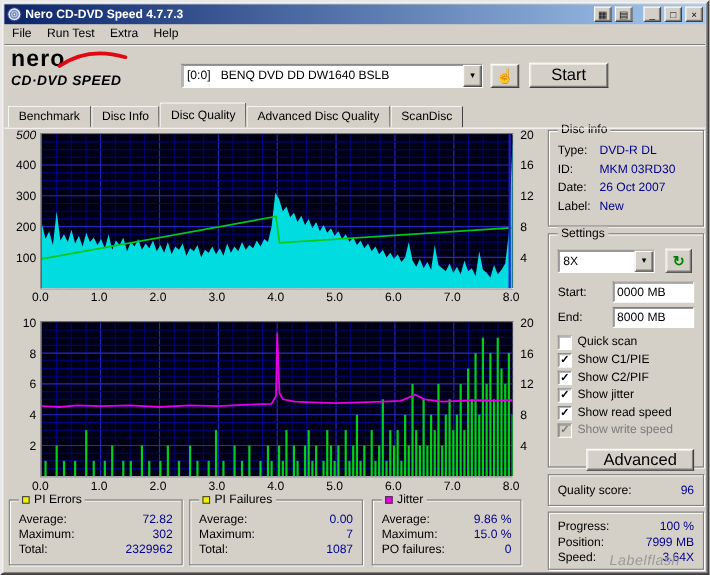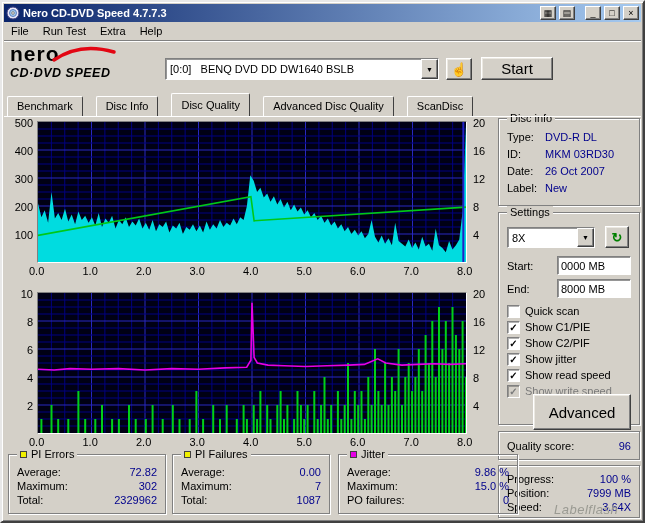--- a/index.html
+++ b/index.html
@@ -33,21 +33,21 @@
   .combo-arrow{width:17px;align-self:stretch;background:#d4d0c8;border:1px solid;
                border-color:#fff #404040 #404040 #fff;box-shadow:inset -1px -1px 0 #808080;
                font-size:7px;display:flex;align-items:center;justify-content:center}
   .btn3d{background:#d4d0c8;border:1px solid;border-color:#fff #404040 #404040 #fff;
          box-shadow:inset -1px -1px 0 #808080, inset 1px 1px 0 #ece9e2;
          font-family:"Liberation Sans",sans-serif;font-size:15px;text-align:center;cursor:default}
   
   .tabs{position:absolute;left:5px;top:91px;height:23px;display:flex;align-items:flex-end;z-index:2}
   .tab{height:20px;line-height:19px;padding:0 9px;background:#d4d0c8;border:1px solid;
        border-color:#fff #404040 #404040 #fff;border-bottom:none;
-       border-top-left-radius:2px;border-top-right-radius:2px;margin-right:13px}
+       border-top-left-radius:2px;border-top-right-radius:2px;margin-right:0}
   .tab.active{height:23px;line-height:22px;position:relative;z-index:3}
   .tab-baseline{position:absolute;left:2px;right:2px;top:114px;height:1px;background:#fff;z-index:1}
   
   .chart-block{position:absolute;width:490px;height:160px}
   .plot{position:absolute;left:29px;top:0;width:430px;height:142px;background:#000014;
         border:1px solid;border-color:#808080 #fff #fff #808080}
   .plot svg{display:block}
   .axis-left{position:absolute;left:0;top:0;width:27px;height:150px}
   .axis-right{position:absolute;left:462px;top:0;width:26px;height:150px}
   .axis-bottom{position:absolute;left:0;top:144px;width:490px;height:13px}
@@ -128,21 +128,21 @@
     <div class="tab">Benchmark</div>
     <div class="tab">Disc Info</div>
     <div class="tab active">Disc Quality</div>
     <div class="tab">Advanced Disc Quality</div>
     <div class="tab">ScanDisc</div>
   </div>
   <div class="tab-baseline"></div>
 
   <div class="chart-block" style="left:6px;top:119px">
     <div class="axis-left">
-        <div class="tick" style="top: -4px;">500</div>
+        <div class="tick" style="top: -4px; font-style: italic;">500</div>
         <div class="tick" style="top: 24px;">400</div>
         <div class="tick" style="top: 52px;">300</div>
         <div class="tick" style="top: 80px;">200</div>
         <div class="tick" style="top: 108px;">100</div>
       </div>
     <div class="plot">
       <svg width="428" height="140">
           <rect x="0" y="0" width="428" height="140" fill="#000014"></rect>
           <line x1="13.375" y1="0" x2="13.375" y2="140" stroke="#000080"></line>
           <line x1="26.75" y1="0" x2="26.75" y2="140" stroke="#000080"></line>
@@ -444,21 +444,21 @@
         </div>
         <div class="cbrow">
           <span class="cbbox">✓</span>
           <span class="cblabel">Show read speed</span>
         </div>
         <div class="cbrow disabled">
           <span class="cbbox">✓</span>
           <span class="cblabel">Show write speed</span>
         </div>
       </div>
-    <button class="btn3d" style="position:absolute;left:34px;top:181px;width:98px;height:36px">Advanced</button>
+    <button class="btn3d" style="position:absolute;left:34px;top:195px;width:98px;height:20px">Advanced</button>
   </div>
 
   <div class="groupbox" style="left:496px;top:429px;width:142px;height:29px">
     <div class="gb-row" style="top:8px">
       <span class="gb-label">Quality score:</span>
       <span class="gb-value navy">96</span>
     </div>
   </div>
 
   <div class="groupbox" style="left:496px;top:463px;width:142px;height:53px">
@@ -507,21 +507,21 @@
     <div class="gb-row" style="top:25px">
         <span class="gb-label">Maximum:</span>
         <span class="gb-value navy">7</span>
       </div>
     <div class="gb-row" style="top:39px">
         <span class="gb-label">Total:</span>
         <span class="gb-value navy">1087</span>
       </div>
   </div>
 
-  <div class="groupbox" style="left:336px;top:452px;width:180px;height:60px">
+  <div class="groupbox" style="left:336px;top:452px;width:136px;height:60px">
     <span class="legend">
       <span class="swatch" style="background-color: rgb(230, 0, 230);"></span>
       <span>Jitter</span>
     </span>
     <div class="gb-row" style="top:11px">
         <span class="gb-label">Average:</span>
         <span class="gb-value navy">9.86 %</span>
       </div>
     <div class="gb-row" style="top:25px">
         <span class="gb-label">Maximum:</span>

